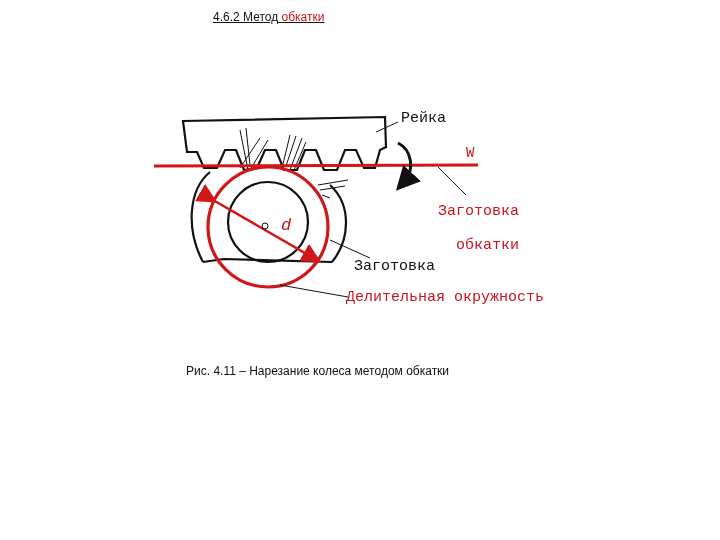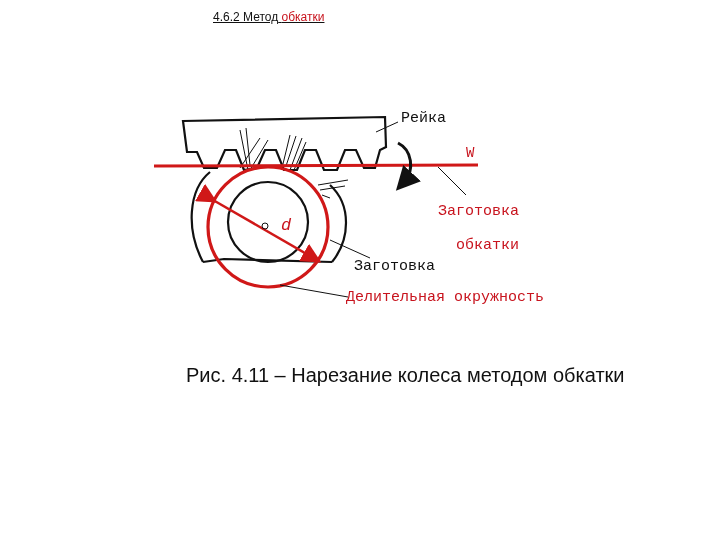--- a/index.html
+++ b/index.html
@@ -3,21 +3,21 @@
   <meta charset="utf-8">
   <style>
     html, body { margin: 0; padding: 0; background: #ffffff; }
     body { width: 720px; height: 540px; position: relative; overflow: hidden; font-family: "Liberation Sans", sans-serif; }
     .title { position: absolute; left: 213px; top: 10px; font-size: 12px; color: #111; white-space: nowrap; text-decoration: underline; }
     .title .accent { color: #c8141e; }
     .diagram { position: absolute; left: 0; top: 0; width: 720px; height: 540px; }
     .lbl { position: absolute; font-size: 15px; white-space: nowrap; font-family: Liberation Mono, monospace; }
     .black { color: #111; }
     .red { color: #c8141e; }
-    .caption { position: absolute; left: 186px; top: 364px; font-size: 20px; color: #111; white-space: nowrap; }
+    .caption { position: absolute; left: 186px; top: 364px; font-size: 12px; color: #111; white-space: nowrap; }
   </style>
 </head>
 <body>
 
 <div class="title">
   <span>4.6.2 Метод</span>
   <span class="accent">обкатки</span>
 </div>
 
 <svg class="diagram" viewBox="0 0 720 540" xmlns="http://www.w3.org/2000/svg">

